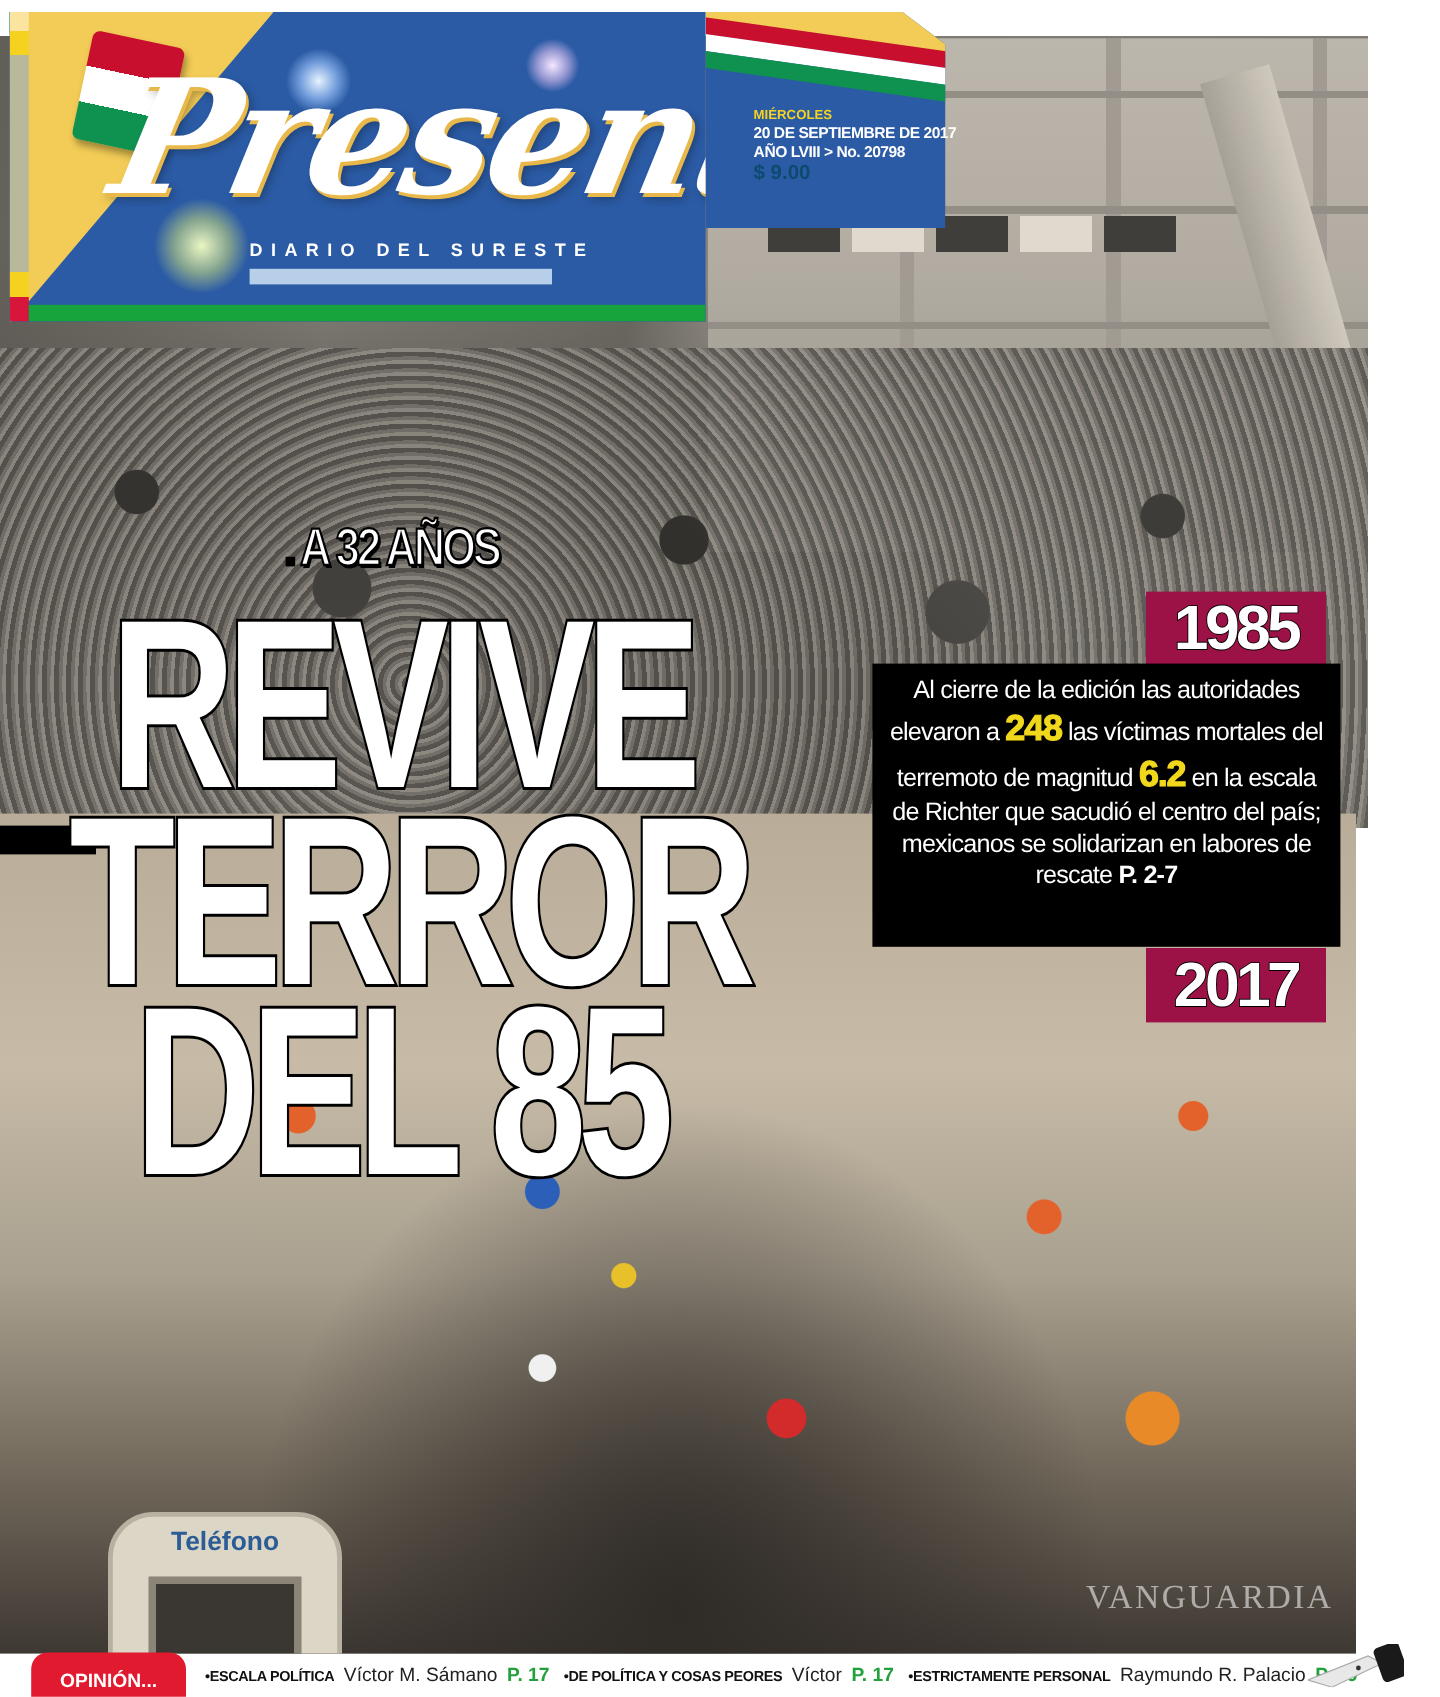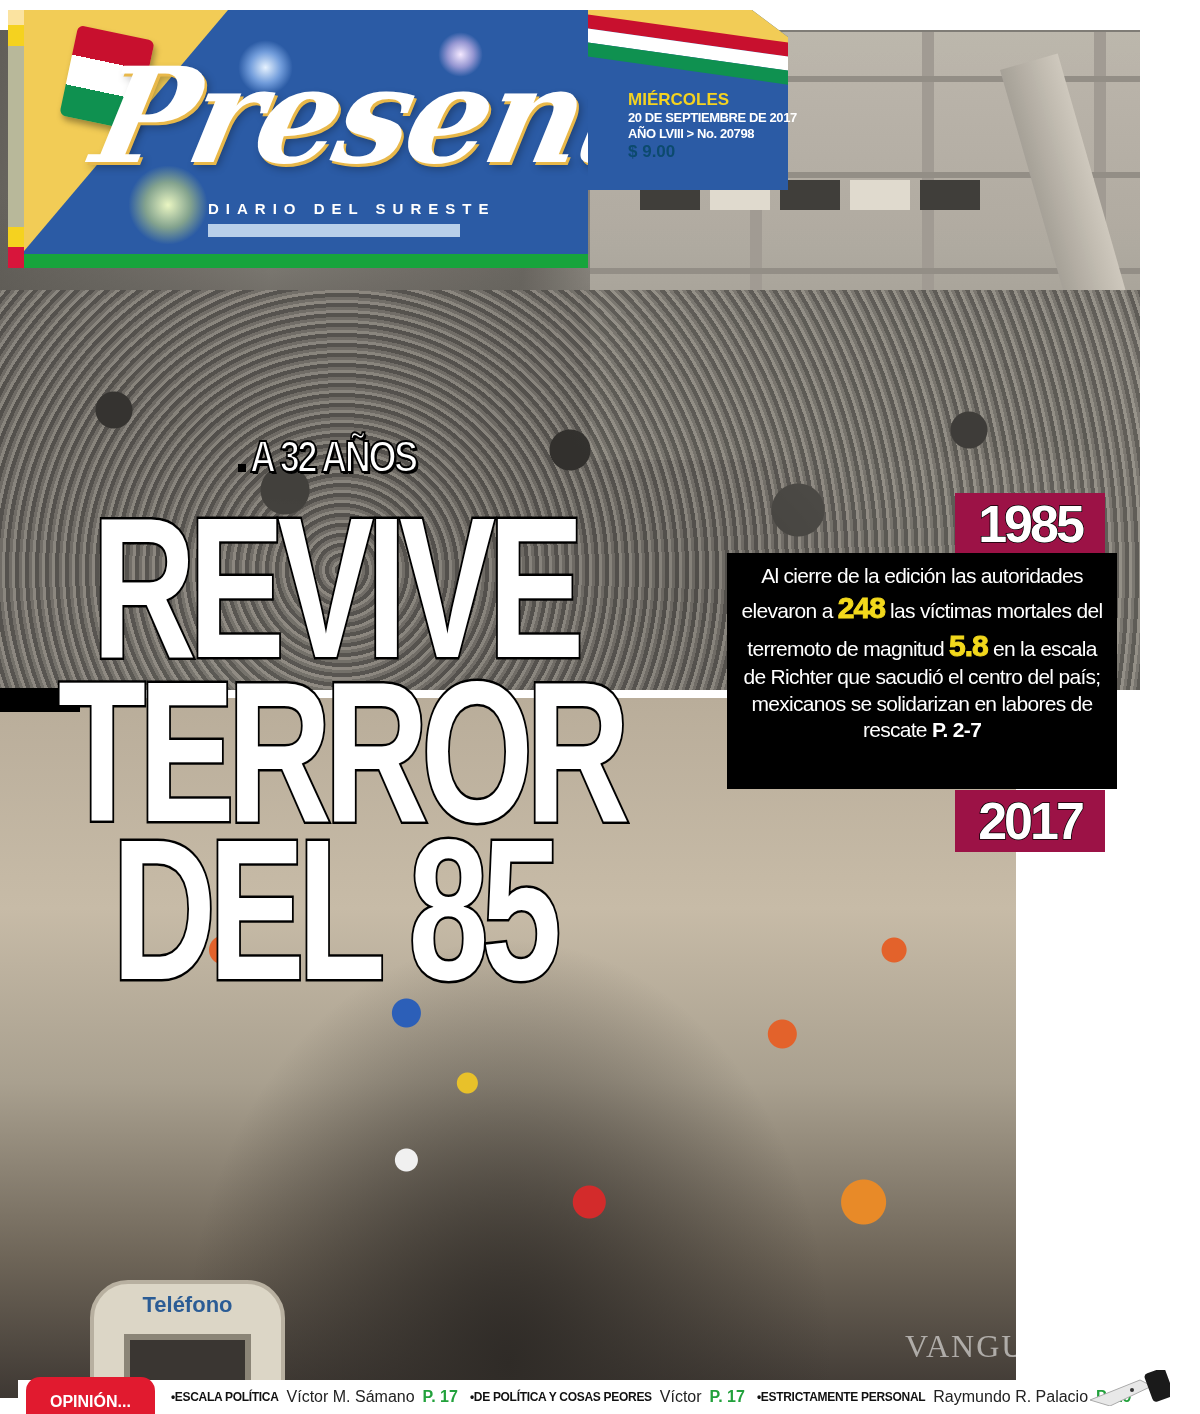--- a/index.html
+++ b/index.html
@@ -38,21 +38,21 @@
       radial-gradient(circle at 10% 30%, #2e2c29 0 18px, transparent 19px),
       radial-gradient(circle at 25% 50%, #3b3935 0 24px, transparent 25px),
       radial-gradient(circle at 50% 40%, #2a2825 0 20px, transparent 21px),
       radial-gradient(circle at 70% 55%, #403e3a 0 26px, transparent 27px),
       radial-gradient(circle at 85% 35%, #2e2c29 0 18px, transparent 19px),
       repeating-radial-gradient(circle at 30% 70%, #6e6b65 0 3px, #4f4d49 3px 7px, #8a877f 7px 10px);
     opacity: 0.85;
   }
 
   .photo-bottom {
-    position: absolute; left: 0; top: 698px; width: 1016px; height: 700px;
+    position: absolute; left: 0; top: 678px; width: 1130px; height: 700px;
     background:
       radial-gradient(circle at 22% 36%, #e3622b 0 14px, transparent 15px),
       radial-gradient(circle at 46% 55%, #e8c12a 0 10px, transparent 11px),
       radial-gradient(circle at 77% 48%, #e3622b 0 14px, transparent 15px),
       radial-gradient(circle at 88% 36%, #e3622b 0 12px, transparent 13px),
       radial-gradient(circle at 40% 66%, #f0f0f0 0 11px, transparent 12px),
       radial-gradient(circle at 58% 72%, #d32b2b 0 16px, transparent 17px),
       radial-gradient(circle at 85% 72%, #e88a28 0 22px, transparent 23px),
       radial-gradient(circle at 40% 45%, #2c5fb8 0 14px, transparent 15px),
       radial-gradient(ellipse at 50% 95%, #2f2b27 0%, transparent 45%),
@@ -116,21 +116,21 @@
     background: #2b5ba5;
     clip-path: polygon(0 0, 82% 0, 100% 15%, 100% 100%, 0 100%);
     overflow: hidden;
   }
   .mh-ribbon .band { position: absolute; left: -20px; width: 260px; transform: rotate(8deg); }
   .mh-ribbon .b-yellow { top: -40px; height: 62px; background: #f2cc56; }
   .mh-ribbon .b-red { top: 20px; height: 14px; background: #c8102e; }
   .mh-ribbon .b-white { top: 34px; height: 14px; background: #ffffff; }
   .mh-ribbon .b-green { top: 48px; height: 14px; background: #0f9150; }
   .issue-info { position: absolute; left: 628px; top: 90px; color: #ffffff; font-weight: bold; line-height: 1.2; }
-  .issue-day { color: #f4d320; font-size: 17px; }
+  .issue-day { color: #f4d320; font-size: 11px; }
   .issue-date, .issue-num { font-size: 13px; letter-spacing: -0.4px; }
   .issue-price { color: #0c4a6e; font-size: 17px; }
 
   
   .kicker {
     position: absolute; left: 250px; top: 432px;
     font-weight: bold; font-size: 44px; color: #ffffff; letter-spacing: -3px;
     transform: scaleX(0.82); transform-origin: left;
     -webkit-text-stroke: 2px #000;
     text-shadow: 2px 2px 0 #000;
@@ -175,23 +175,22 @@
     background: #e11a2f; color: #ffffff; font-weight: bold; font-size: 16px;
     border-radius: 14px; padding: 16px 24px; margin-right: 8px; margin-top: 10px;
   }
   .col-title { font-weight: bold; font-size: 12px; color: #111; letter-spacing: -0.3px; }
   .col-author { color: #222; font-size: 16px; }
   .col-page { color: #22a13c; font-weight: bold; font-size: 16px; margin-right: 4px; }
   .pen-icon { position: absolute; right: 30px; top: 1370px; width: 80px; height: 36px; }
 
   .watermark {
     position: absolute; left: 905px; top: 1316px;
-    font-family: "Liberation Serif", serif; font-size: 32px; letter-spacing: 2px;
+    font-family: "Liberation Serif", serif; font-size: 28px; letter-spacing: 2px;
     color: rgba(255,255,255,0.55);
-    margin-top: 12px;
   }
 </style>
 </head>
 <body>
 
 <div class="photo-top">
   <div class="building"></div>
   <div class="window-row">
       <span></span>
       <span></span>
@@ -243,21 +242,21 @@
 <div class="black-bar"></div>
 <div class="headline-line hl-1">REVIVE</div>
 <div class="headline-line hl-2">TERROR</div>
 <div class="headline-line hl-3">DEL 85</div>
 
 <div class="year-tag year-1985">1985</div>
 <div class="info-box">
   <span>Al cierre de la edición las autoridades elevaron a</span>
   <span class="hl">248</span>
   <span>las víctimas mortales del terremoto de magnitud</span>
-  <span class="hl">5.8</span>
+  <span class="hl">6.2</span>
   <span>en la escala de Richter que sacudió el centro del país; mexicanos se solidarizan en labores de rescate</span>
   <span class="pg">P. 2-7</span>
 </div>
 <div class="year-tag year-2017">2017</div>
 
 <div class="opinion-bar">
   <span class="opinion-pill">OPINIÓN...</span>
 
   <span class="col-title">•ESCALA POLÍTICA</span>
   <span class="col-author">Víctor M. Sámano</span>

